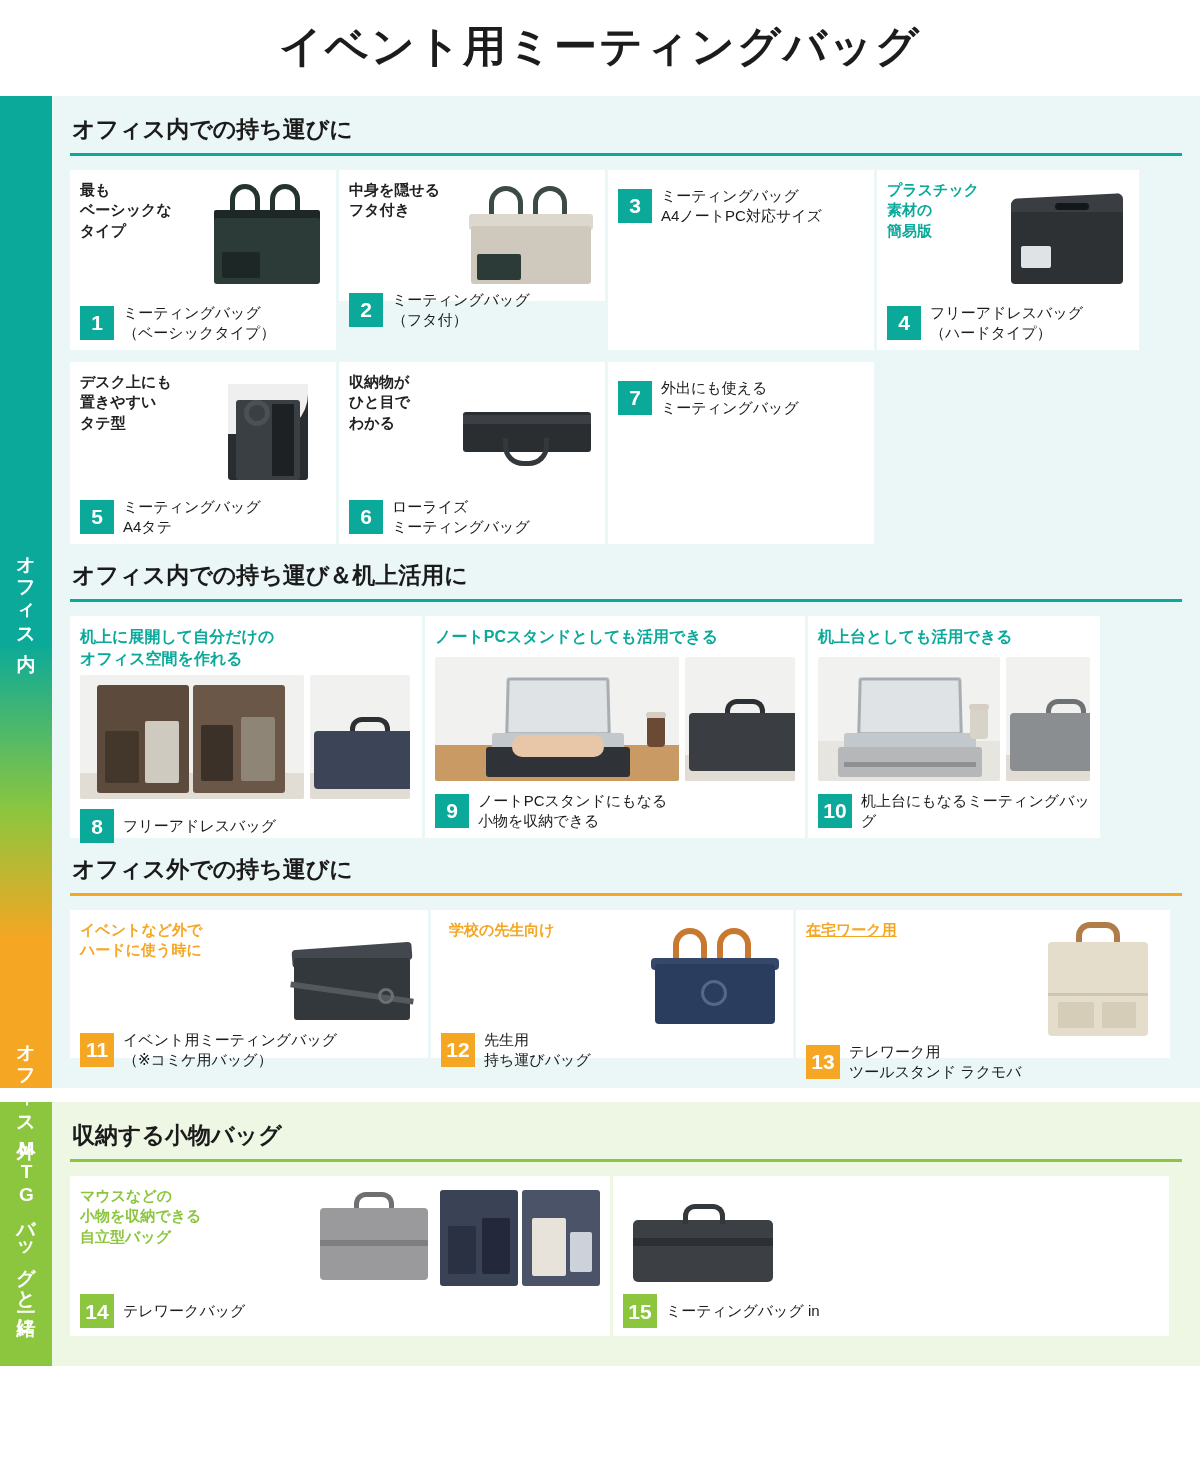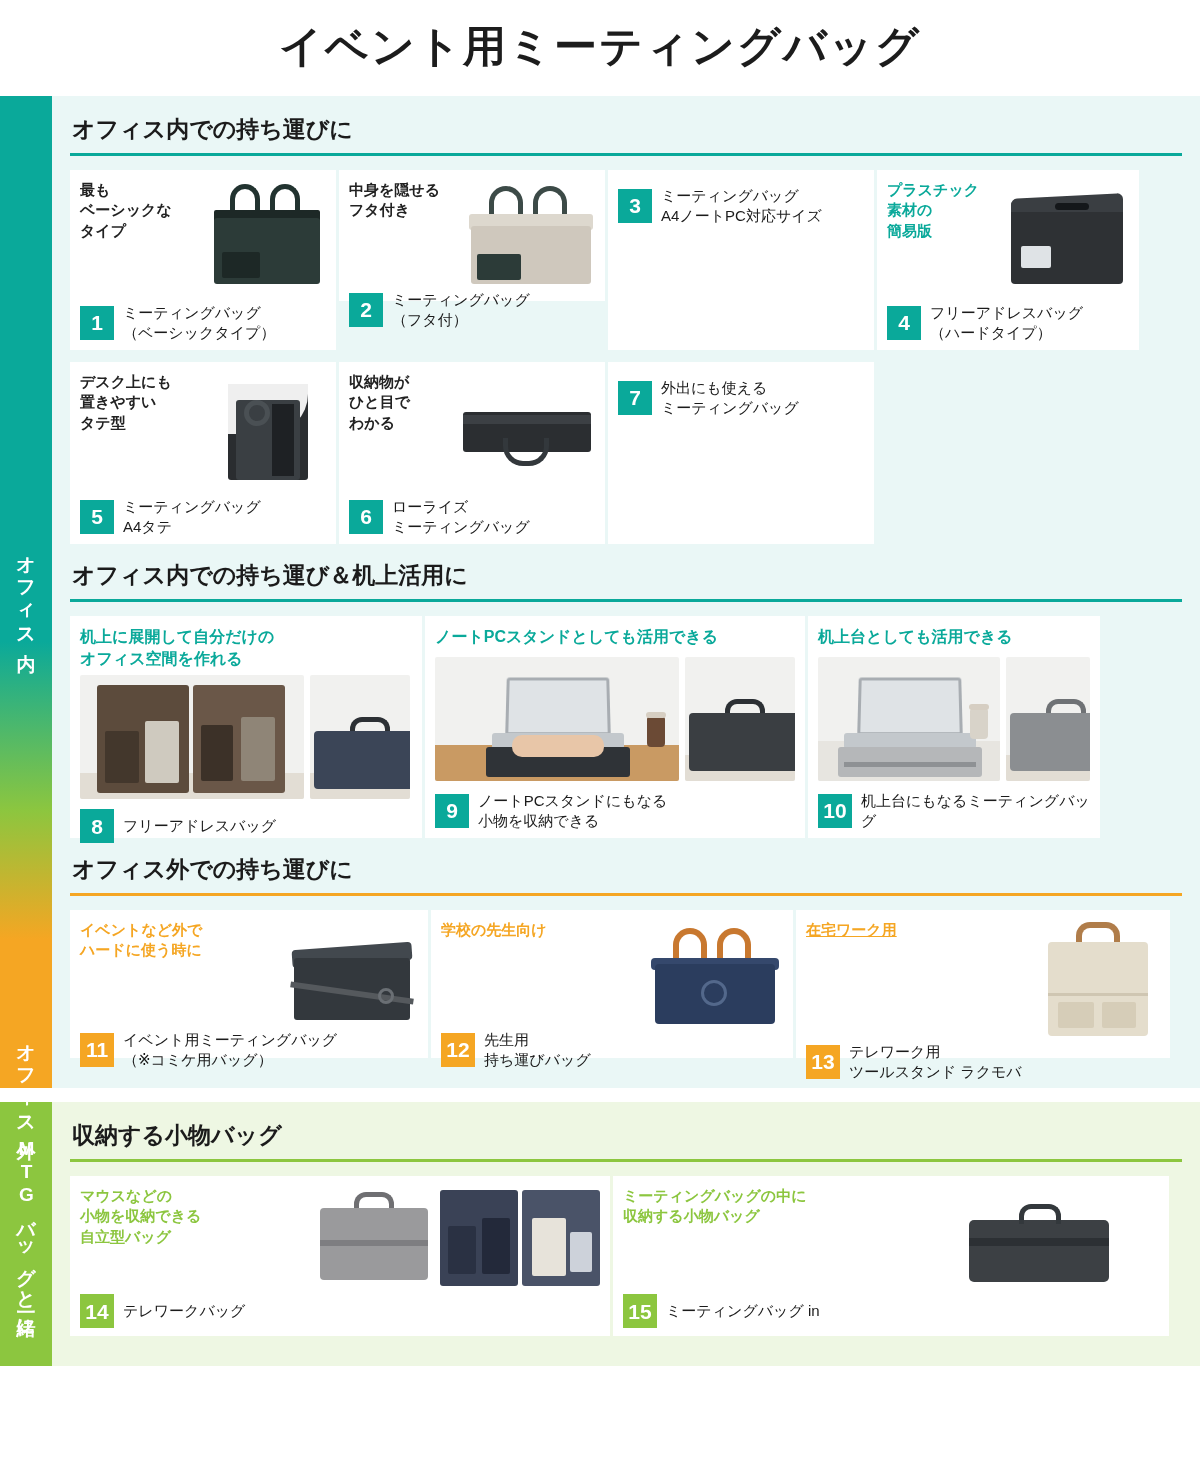--- a/index.html
+++ b/index.html
@@ -492,21 +492,21 @@
         </div>
         <div class="card-foot">
           <div class="num orange">11</div>
           <div class="pname" style="white-space:pre-line;">イベント用ミーティングバッグ
 （※コミケ用バッグ）</div>
         </div>
       </div>
 
       <div class="card" style="width:362px;height:148px;">
         <div class="card-top">
-          <div class="catch orange" style="white-space:pre-line;">学校の先生向け</div>
+          <div class="catch orange" style="white-space:pre-line;margin-left:8px;">学校の先生向け</div>
           <div class="thumb ill bag-basket">
             <div class="handle-l"></div>
               <div class="handle-r"></div>
               <div class="rim"></div>
               <div class="body"></div>
               <div class="logo"></div>
           </div>
         </div>
         <div class="card-foot">
           <div class="num orange">12</div>
@@ -566,22 +566,20 @@
           </div>
         </div>
         <div class="card-foot">
           <div class="num green">14</div>
           <div class="pname" style="white-space:pre-line;">テレワークバッグ</div>
         </div>
       </div>
 
       <div class="card" style="width:556px;height:160px;">
         <div class="card-top">
-          <div class="catch green" style="white-space:pre-line;">ミーティングバッグの中に
-収納する小物バッグ</div>
           <div class="thumb ill" style="width:160px;height:100px;position:relative;margin-right:40px;">
             <div style="position:absolute;left:10px;bottom:4px;width:140px;height:62px;background:#3c4044;border-radius:5px;"></div>
             <div style="position:absolute;left:10px;bottom:40px;width:140px;height:8px;background:#2c3034;"></div>
             <div style="position:absolute;left:60px;bottom:62px;width:42px;height:20px;border:5px solid #33383c;border-bottom:none;border-radius:12px 12px 0 0;"></div>
           </div>
         </div>
         <div class="card-foot">
           <div class="num green">15</div>
           <div class="pname" style="white-space:pre-line;">ミーティングバッグ in</div>
         </div>

